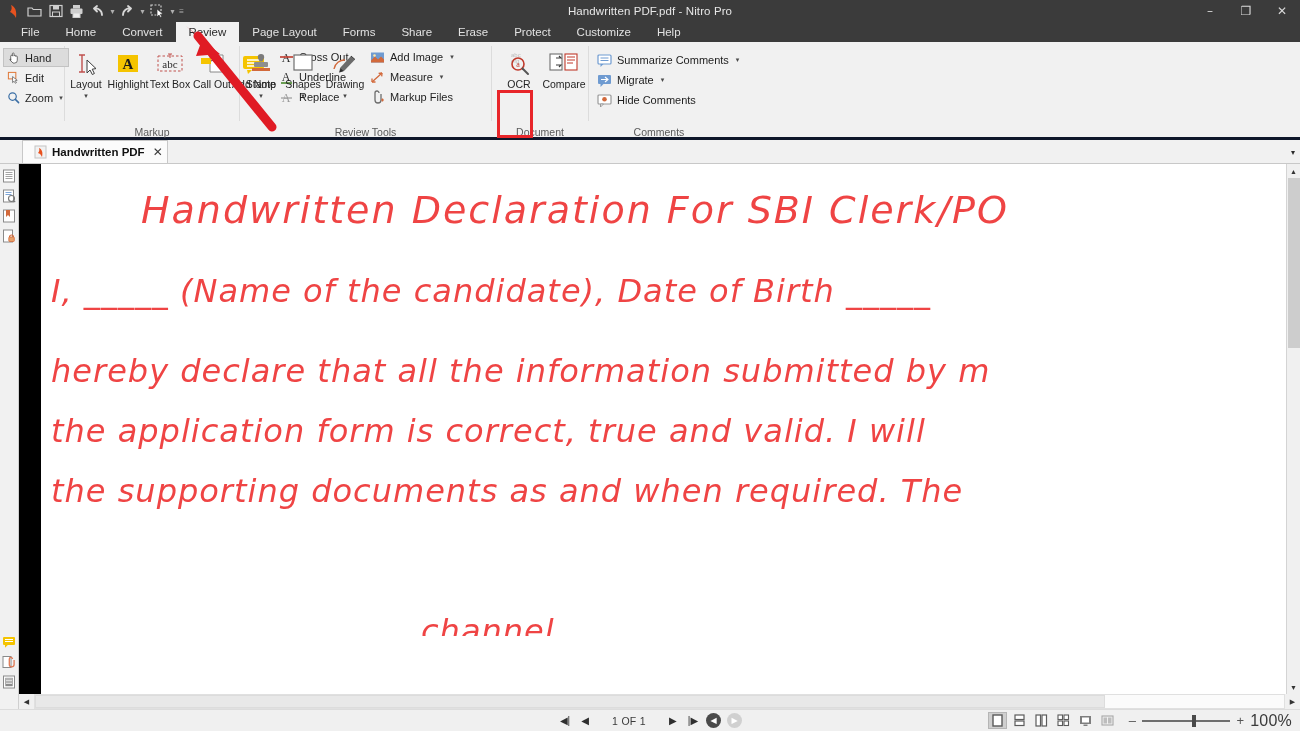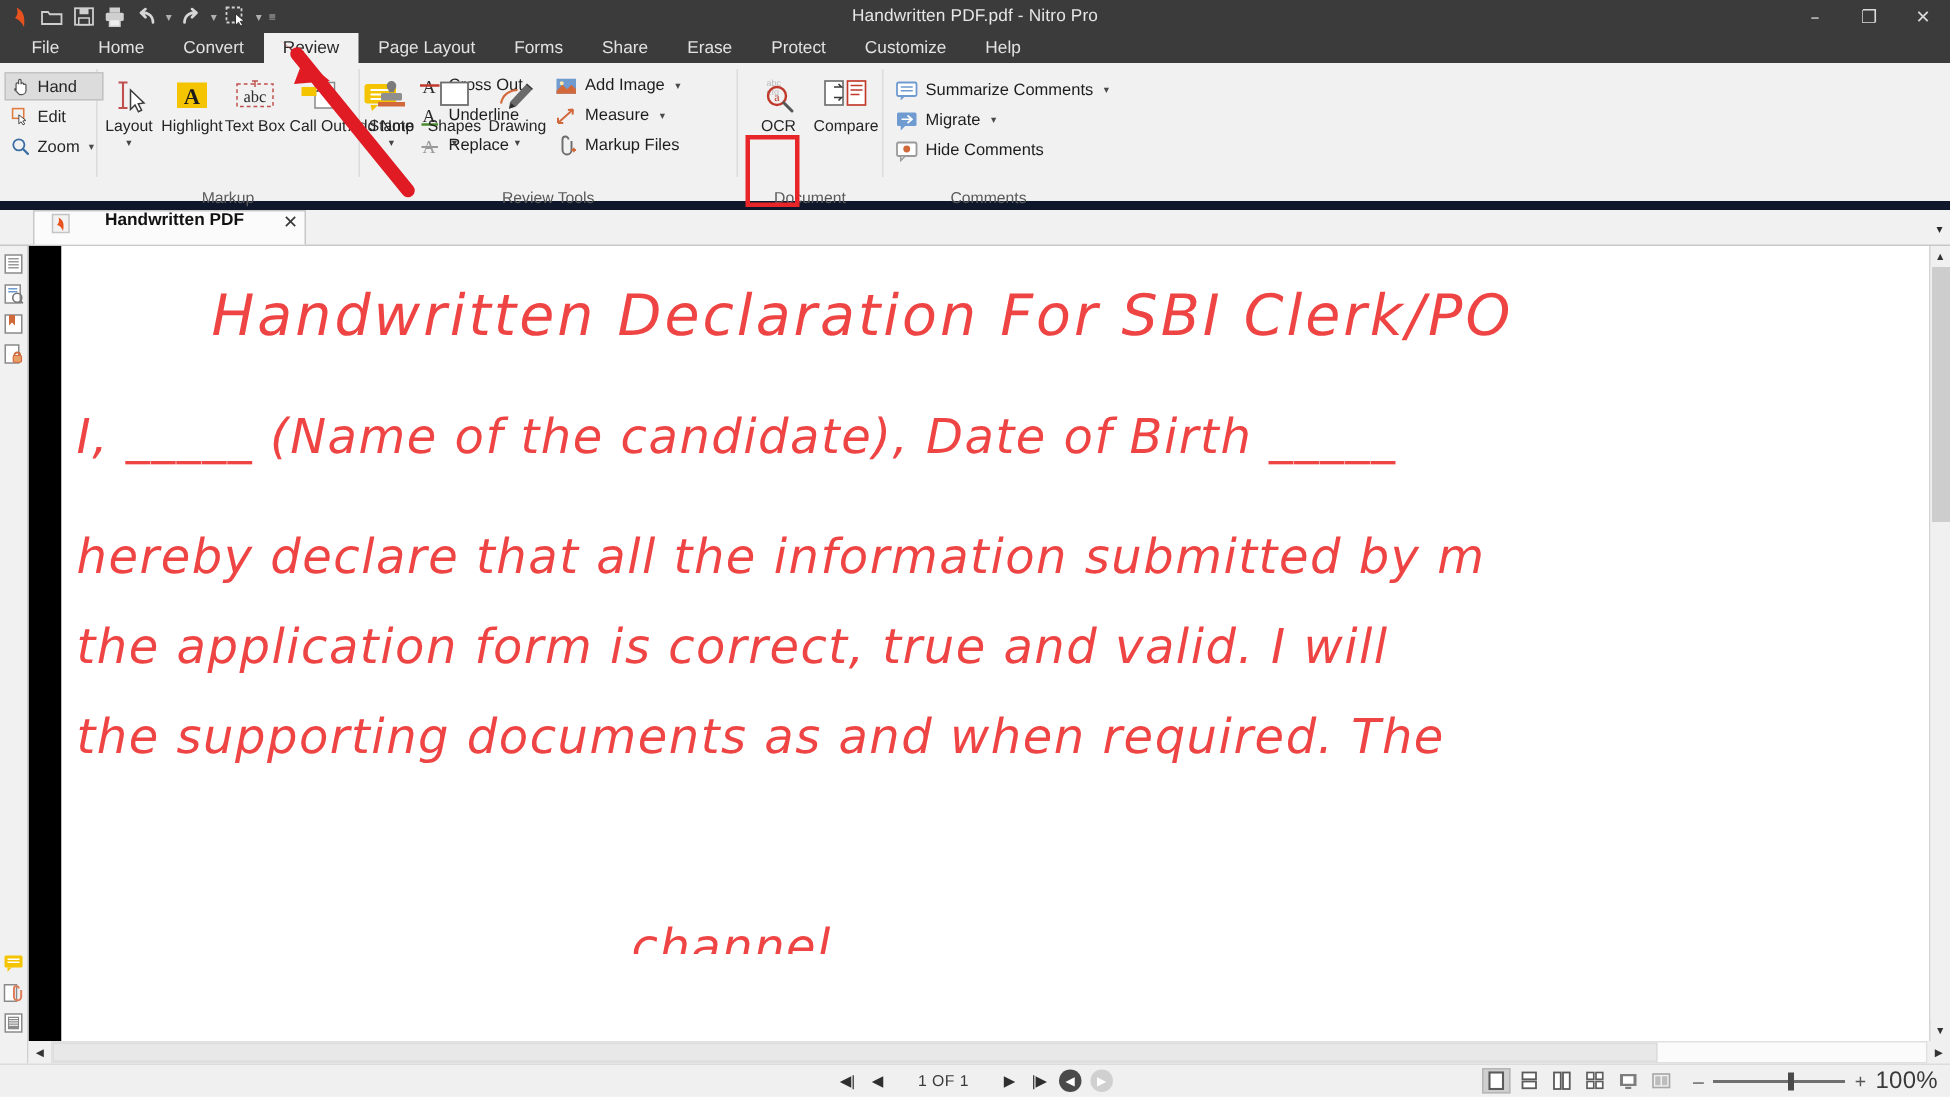--- a/index.html
+++ b/index.html
@@ -39,21 +39,21 @@
   }
   .tab {
     padding: 0 13px; display: flex; align-items: center; color: #e2e2e2;
     font-size: 11.5px; white-space: nowrap;
   }
   .tab.active { background: #f1f1f1; color: #2a2a2a; }
 
   
   .ribbon {
     background: #f1f1f1; height: 98px; display: flex; position: relative;
-    border-bottom: 6px solid #0f172a; flex: 0 0 98px;
+    border-bottom: 3px solid #0f172a; flex: 0 0 98px;
   }
   .group { display: flex; flex-direction: column; position: relative; height: 98px; }
   .group-body { display: flex; flex: 1; align-items: flex-start; padding-top: 3px; }
   .group-label {
     text-align: center; font-size: 10.5px; color: #5a5a5a; height: 15px; line-height: 15px;
   }
   .group-sep { width: 1px; background: #dcdcdc; margin: 4px 0 16px 0; align-self: stretch; }
 
   
   .stackcol { display: flex; flex-direction: column; padding: 3px 2px 0 3px; gap: 1px; }
@@ -94,21 +94,21 @@
   
   .redarrow { position: absolute; left: 150px; top: 24px; width: 180px; height: 115px; z-index: 7; pointer-events: none; }
 
   
   .doctabs {
     background: #f1f1f1; height: 24px; display: flex; align-items: flex-end;
     border-bottom: 1px solid #c8c8c8; position: relative; flex: 0 0 24px;
   }
   .doctab {
     height: 23px; background: #fbfbfb; border: 1px solid #c8c8c8; border-bottom: none;
-    display: flex; gap: 22px; padding: 0 4px 0 10px;
+    display: flex; align-items: center; gap: 4px; padding: 0 4px 0 10px;
     font-size: 11.5px; color: #111; font-weight: bold; margin-left: 22px;
   }
   .doctab .xicon { color: #3a3a3a; font-size: 12px; font-weight: normal; margin-left: 4px; }
   .doctabs-right {
     position: absolute; right: 0; top: 0; height: 24px; width: 14px;
     display: flex; align-items: center; justify-content: center; font-size: 8px; color: #2b2b2b;
   }
 
   
   .main { flex: 1; display: flex; position: relative; min-height: 0; }

